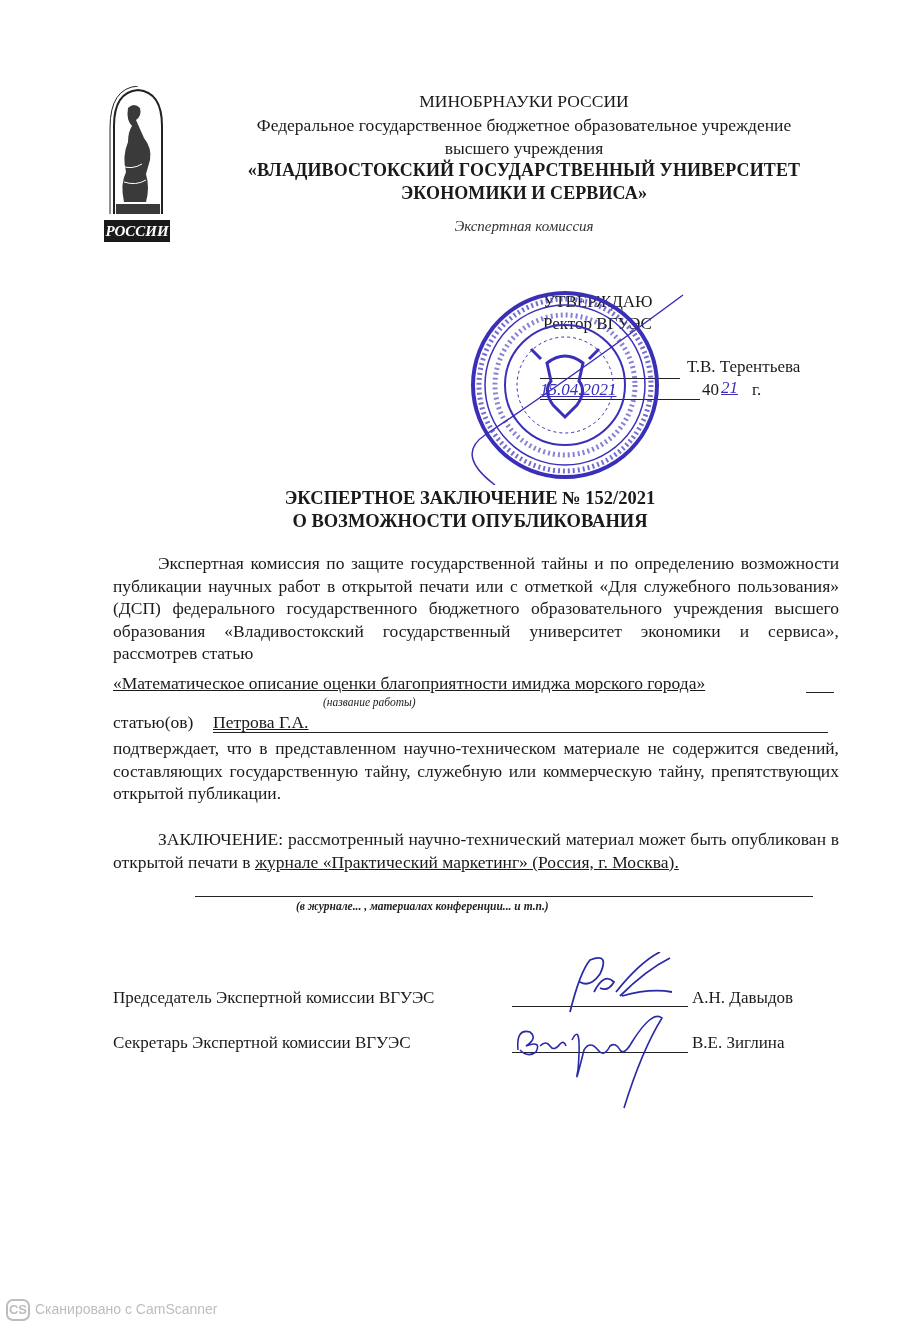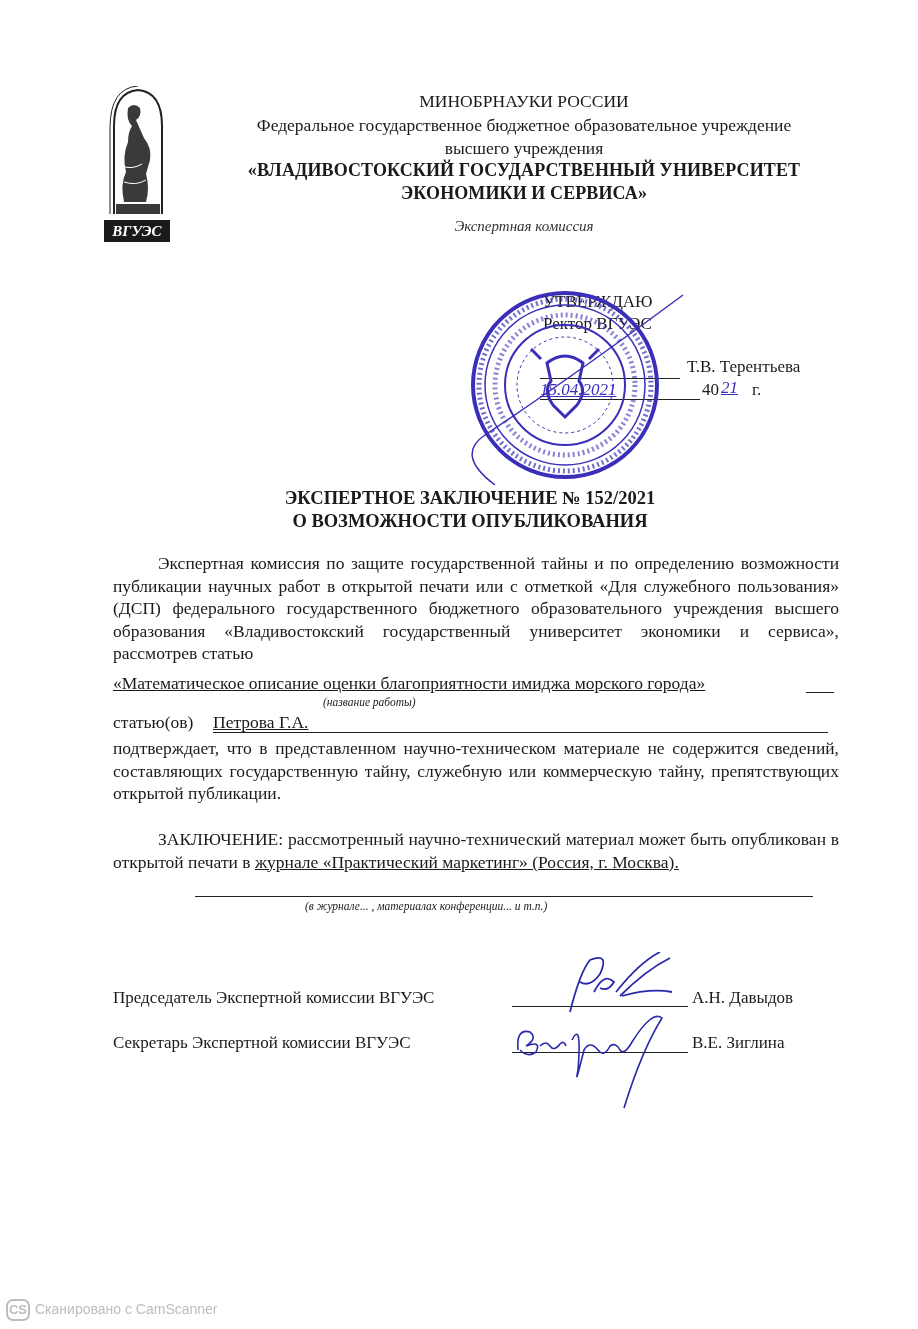--- a/index.html
+++ b/index.html
@@ -67,21 +67,21 @@
 
 <div class="abs logo">
   <svg width="58" height="158" viewBox="0 0 58 158">
     <path d="M6 128 L6 40 Q6 6 30 4 Q54 6 54 40 L54 128" fill="none" stroke="#222" stroke-width="2"></path>
     <path d="M2 128 L2 42 Q2 2 30 0" fill="none" stroke="#222" stroke-width="1"></path>
     <path d="M20 22 q6 -6 12 0 q2 8 -4 12 l8 18 q8 10 6 22 l-4 14 q4 14 0 28 l-22 0 q-4 -18 2 -30 q-4 -16 2 -30 q0 -10 4 -16 q-6 -6 -4 -18z" fill="#3a3a3a"></path>
     <path d="M14 80 q10 4 20 -2" stroke="#fff" stroke-width="1" fill="none"></path>
     <path d="M16 96 q12 4 22 -2" stroke="#fff" stroke-width="1" fill="none"></path>
     <rect x="8" y="118" width="44" height="10" fill="#3a3a3a"></rect>
   </svg>
-  <div class="abs" style="left:-4px; top:134px; width:66px; height:22px; background:#1a1a1a; color:#fff; font-family:'Liberation Serif',serif; font-weight:bold; font-style:italic; font-size:15px; line-height:22px; text-align:center;">ВГУЭС</div>
+  <div class="abs" style="left:-4px; top:134px; width:66px; height:22px; background:#1a1a1a; color:#fff; font-family:'Liberation Serif',serif; font-weight:bold; font-style:italic; font-size:15px; line-height:22px; text-align:center;">РОССИИ</div>
 </div>
 
 <div class="abs hdr-line" style="top:90px;">МИНОБРНАУКИ РОССИИ</div>
 <div class="abs hdr-line" style="top:114px;">Федеральное государственное бюджетное образовательное учреждение</div>
 <div class="abs hdr-line" style="top:137px;">высшего учреждения</div>
 <div class="abs hdr-line hdr-bold" style="top:159px;">«ВЛАДИВОСТОКСКИЙ ГОСУДАРСТВЕННЫЙ УНИВЕРСИТЕТ</div>
 <div class="abs hdr-line hdr-bold" style="top:182px;">ЭКОНОМИКИ И СЕРВИСА»</div>
 <div class="abs hdr-line hdr-italic" style="top:215px;">Экспертная комиссия</div>
 
 <div class="abs approve" style="left:543px; top:292px;">УТВЕРЖДАЮ</div>
@@ -123,21 +123,21 @@
 <div class="abs line u" style="left:213px; top:712px;">Петрова Г.А.</div>
 <div class="abs rule" style="left:213px; top:732px; width:615px;"></div>
 
 <div class="abs para" style="top:737px;">подтверждает, что в представленном научно-техническом материале не содержится сведений, составляющих государственную тайну, служебную или коммерческую тайну, препятствующих открытой публикации.</div>
 
 <div class="abs para" style="top:828px; text-indent:45px;">
   <span>ЗАКЛЮЧЕНИЕ: рассмотренный научно-технический материал может быть опубликован в открытой печати в</span>
   <span class="u">журнале «Практический маркетинг» (Россия, г. Москва).</span>
 </div>
 <div class="abs rule" style="left:195px; top:896px; width:618px;"></div>
-<div class="abs caption" style="left:305px; top:900px;">(в журнале... , материалах конференции... и т.п.)</div>
+<div class="abs caption" style="left:296px; top:900px;font-weight:bold;">(в журнале... , материалах конференции... и т.п.)</div>
 
 <div class="abs sig-label" style="left:113px; top:988px;">Председатель Экспертной комиссии ВГУЭС</div>
 <div class="abs rule" style="left:512px; top:1006px; width:176px;"></div>
 <div class="abs sig-label" style="left:692px; top:988px;">А.Н. Давыдов</div>
 <svg class="abs" style="left:560px; top:952px;" width="120" height="70" viewBox="0 0 120 70">
   <path d="M10 60 Q20 20 30 8 Q50 0 40 22 Q30 36 20 30 M34 40 q10 -20 20 -10 q-6 10 -14 6 M56 40 Q80 10 100 0 M60 44 Q86 18 110 6 M62 44 Q90 36 112 40" fill="none" stroke="#2a2aa8" stroke-width="1.8"></path>
 </svg>
 
 <div class="abs sig-label" style="left:113px; top:1033px;text-align:right;">Секретарь Экспертной комиссии ВГУЭС</div>
 <div class="abs rule" style="left:512px; top:1052px; width:176px;"></div>

